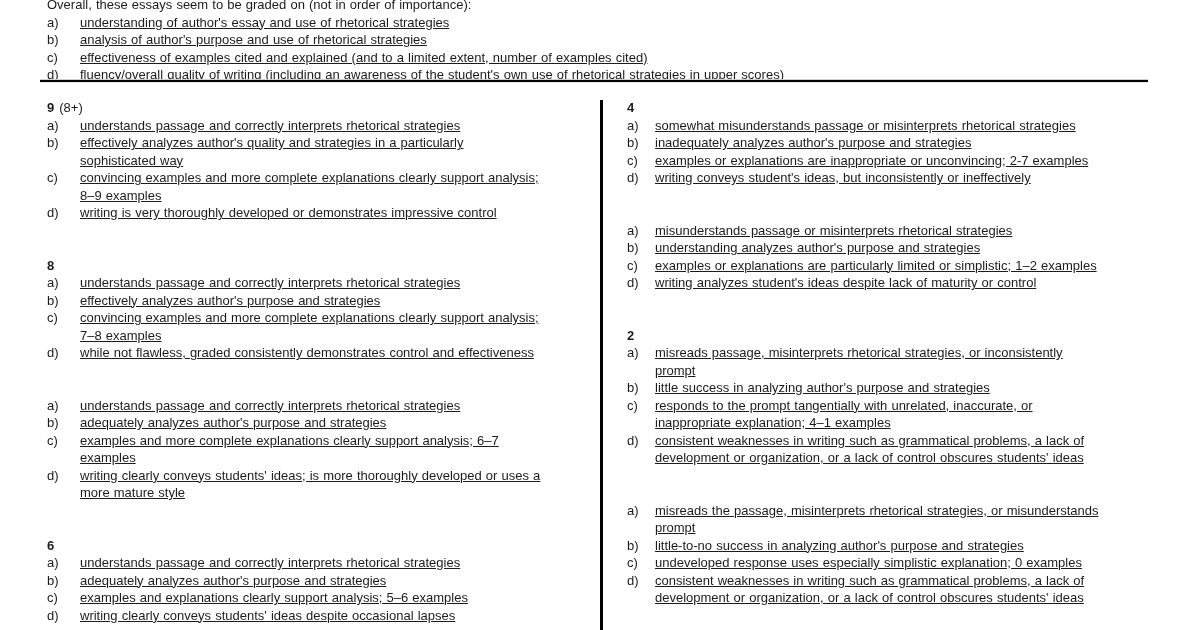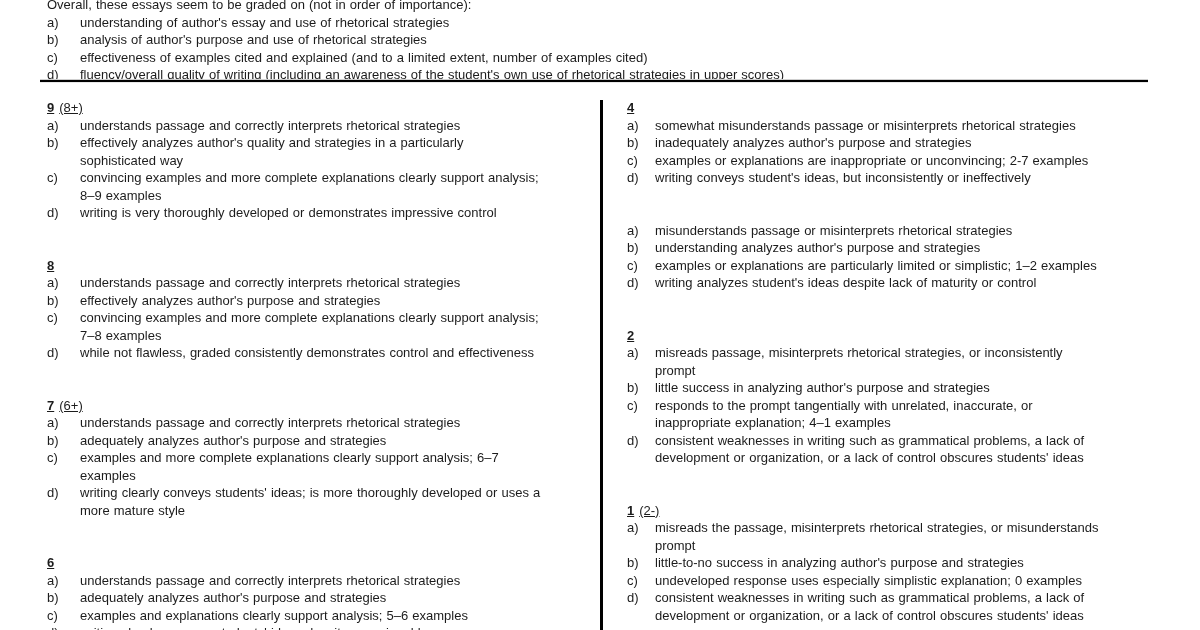--- a/index.html
+++ b/index.html
@@ -31,28 +31,28 @@
   #vdivider {
     left: 600px; top: 100px;
     width: 3px; height: 530px;
     background: #000;
   }
 
   #left-col  { left: 47px;  top: 99px; width: 525px; }
   #right-col { left: 627px; top: 99px; width: 505px; }
 
   .section { margin-bottom: 35px; }
-  .section-header { white-space: nowrap; text-decoration: underline; }
+  .section-header { white-space: nowrap; }
   .score { font-weight: bold; }
   .qualifier { margin-left: 5px; }
 
   .item { display: flex; align-items: flex-start; }
   .marker { flex: 0 0 33px; }
   #right-col .marker { flex: 0 0 28px; }
-  .text { flex: 1 1 auto; white-space: pre-line; }
+  .text { flex: 1 1 auto; white-space: pre-line; text-decoration: underline; }
 </style>
 </head>
 <body>
 
 <div id="intro" class="abs">
   <div class="lead">Overall, these essays seem to be graded on (not in order of importance):</div>
   <div class="item">
     <span class="marker">a)</span>
     <span class="text">understanding of author's essay and use of rhetorical strategies</span>
   </div>
@@ -116,23 +116,20 @@
       <span class="text">convincing examples and more complete explanations clearly support analysis;
 7–8 examples</span>
     </div>
     <div class="item">
       <span class="marker">d)</span>
       <span class="text">while not flawless, graded consistently demonstrates control and effectiveness</span>
     </div>
   </div>
 
   <div class="section">
-    <div class="section-header">
-      <span class="score">7</span><span class="qualifier">(6+)</span>
-    </div>
     <div class="item">
       <span class="marker">a)</span>
       <span class="text">understands passage and correctly interprets rhetorical strategies</span>
     </div>
     <div class="item">
       <span class="marker">b)</span>
       <span class="text">adequately analyzes author's purpose and strategies</span>
     </div>
     <div class="item">
       <span class="marker">c)</span>
@@ -232,23 +229,20 @@
 inappropriate explanation; 4–1 examples</span>
     </div>
     <div class="item">
       <span class="marker">d)</span>
       <span class="text">consistent weaknesses in writing such as grammatical problems, a lack of
 development or organization, or a lack of control obscures students' ideas</span>
     </div>
   </div>
 
   <div class="section">
-    <div class="section-header">
-      <span class="score">1</span><span class="qualifier">(2-)</span>
-    </div>
     <div class="item">
       <span class="marker">a)</span>
       <span class="text">misreads the passage, misinterprets rhetorical strategies, or misunderstands
 prompt</span>
     </div>
     <div class="item">
       <span class="marker">b)</span>
       <span class="text">little-to-no success in analyzing author's purpose and strategies</span>
     </div>
     <div class="item">

